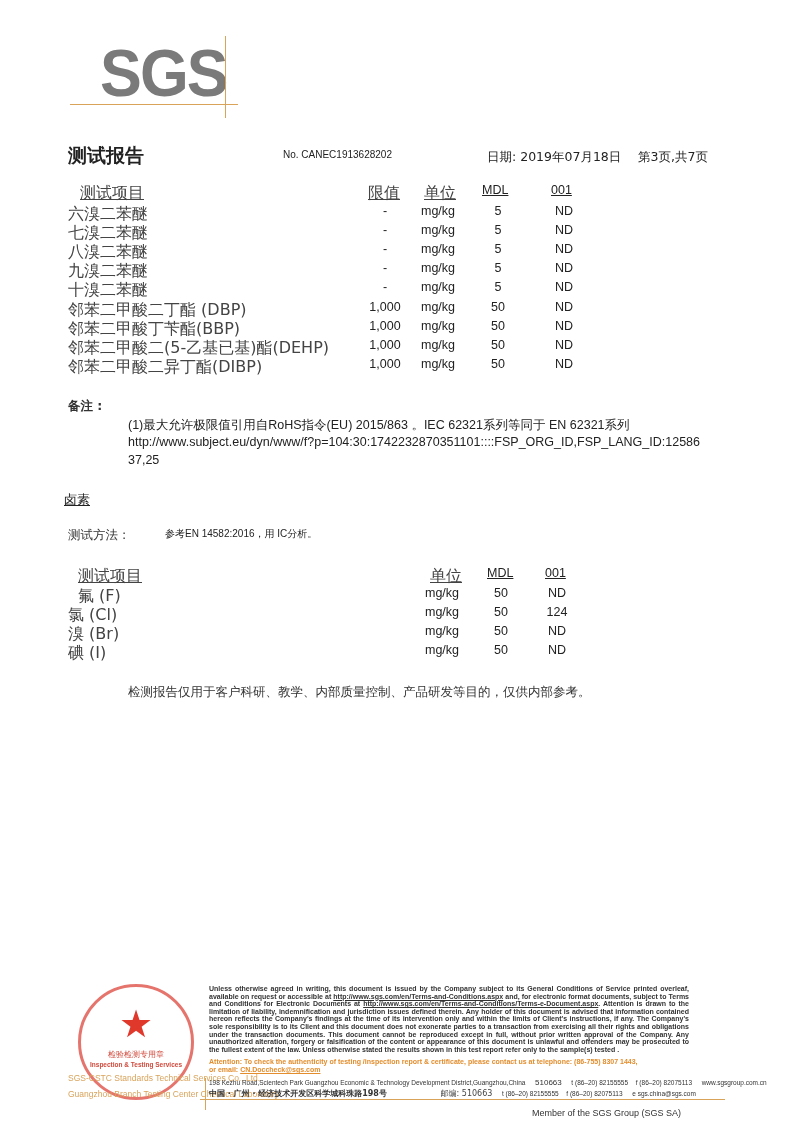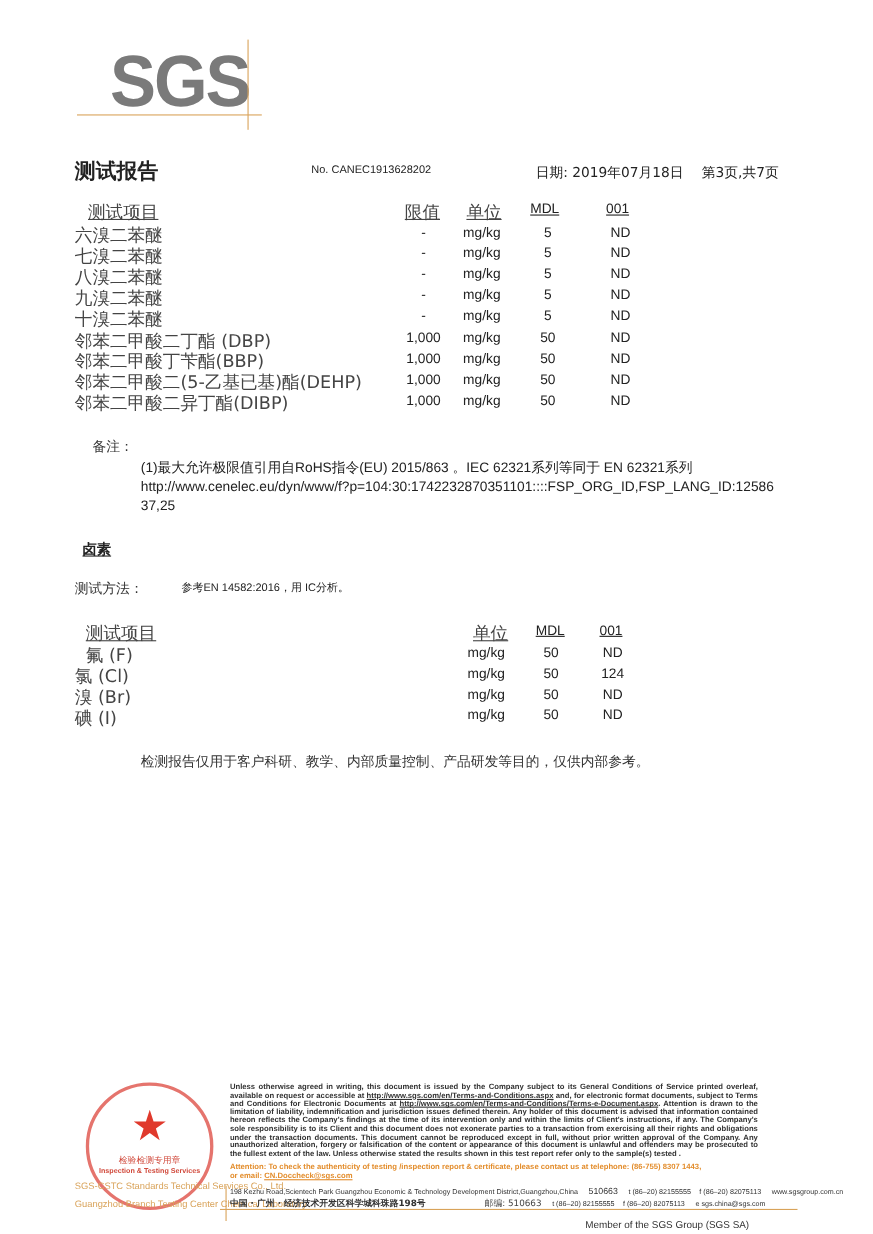--- a/index.html
+++ b/index.html
@@ -20,24 +20,24 @@
   .report-no { left: 283px; top: 149px; font-size: 10px; }
   .report-date { left: 487px; top: 149px; font-size: 13px; }
   .report-page { left: 638px; top: 149px; font-size: 13px; }
 
   .cell { position: absolute; font-size: 12.5px; white-space: nowrap; }
   .cn { font-family: "DejaVu Sans", sans-serif; color: #444; font-size: 16px; }
   .u { text-decoration: underline; }
   .it { }
   .ctr { text-align: center; }
 
-  .notes-label { left: 84px; top: 398px; font-size: 12.5px; }
+  .notes-label { left: 68px; top: 398px; font-size: 12.5px; font-weight: bold; }
   .note-line { left: 128px; font-size: 12.5px; }
 
-  .section-title { left: 75px; top: 491px; font-size: 13px; font-weight: bold; text-decoration: underline; font-family: "DejaVu Sans", sans-serif; }
+  .section-title { left: 64px; top: 491px; font-size: 13px; font-weight: normal; text-decoration: underline; font-family: "DejaVu Sans", sans-serif; }
   .method-label { left: 68px; top: 527px; font-size: 12.5px; }
   .method-value { left: 165px; top: 527px; font-size: 10px; }
 
   .disclaimer-cn { left: 128px; top: 684px; font-size: 12.5px; font-family: "DejaVu Sans", sans-serif; color: #333; }
 
   
   .seal { left: 78px; top: 984px; width: 116px; height: 116px; border-radius: 50%;
           border: 3px solid rgba(220,70,60,0.75); box-sizing: border-box; }
   .seal-star { position: absolute; left: 38px; top: 18px; font-size: 38px; color: #e0392c; line-height: 1; }
   .seal-cn { position: absolute; left: 0; right: 0; top: 62px; text-align: center; font-size: 8px; color: #d14a3c; }
@@ -139,21 +139,21 @@
     <span class="cell cn" style="left:68px;top:357px">邻苯二甲酸二异丁酯(DIBP)</span>
     <span class="cell ctr" style="left:368px;top:357px;width:34px">1,000</span>
     <span class="cell" style="left:421px;top:357px">mg/kg</span>
     <span class="cell ctr" style="left:486px;top:357px;width:24px">50</span>
     <span class="cell" style="left:555px;top:357px">ND</span>
   </div>
 </div>
 
 <div class="abs notes-label cn" style="font-size:12.5px;color:#333">备注 :</div>
 <div class="abs note-line" style="top:417px">(1)最大允许极限值引用自RoHS指令(EU) 2015/863 。IEC 62321系列等同于 EN 62321系列</div>
-<div class="abs note-line" style="top:435px">http://www.cenelec.eu/dyn/www/f?p=104:30:1742232870351101::::FSP_ORG_ID,FSP_LANG_ID:12586</div>
+<div class="abs note-line" style="top:435px">http://www.subject.eu/dyn/www/f?p=104:30:1742232870351101::::FSP_ORG_ID,FSP_LANG_ID:12586</div>
 <div class="abs note-line" style="top:453px">37,25</div>
 
 <div class="abs section-title">卤素</div>
 <div class="abs method-label cn" style="font-size:12.5px;color:#333">测试方法 :</div>
 <div class="abs method-value">参考EN 14582:2016，用 IC分析。</div>
 
 <div>
   <div>
     <span class="cell cn u" style="left:78px;top:566px">测试项目</span>
     <span class="cell cn u" style="left:430px;top:566px">单位</span>

